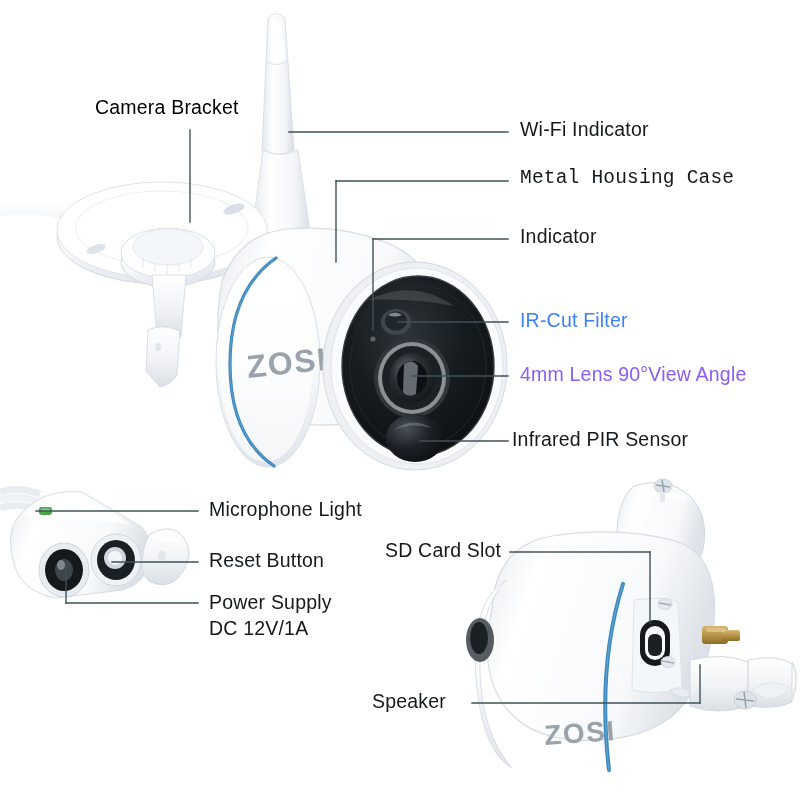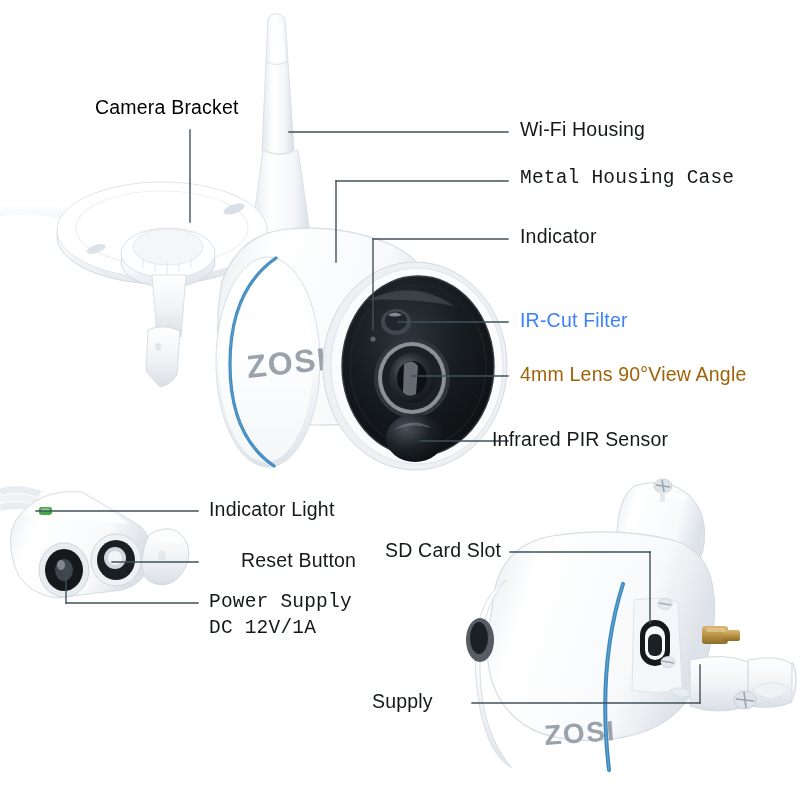--- a/index.html
+++ b/index.html
@@ -6,21 +6,21 @@
   #stage{
     position:relative;width:800px;height:800px;background:#ffffff;
     font-family:"Liberation Sans", sans-serif;overflow:hidden;
   }
   #art{position:absolute;left:0;top:0;width:800px;height:800px;}
   .lbl{
     position:absolute;color:#15191c;white-space:pre;
     font-family:"Liberation Sans", sans-serif;
     font-size:19.5px;letter-spacing:.2px;line-height:1.32;
   }
-  .lbl.two{line-height:1.35;font-family:Liberation Mono, monospace;}
+  .lbl.two{line-height:1.35;}
 </style>
 </head>
 <body>
 
 <div id="stage">
 
   <svg id="art" viewBox="0 0 800 800">
     <defs>
       <linearGradient id="bodyG" x1="0" y1="0" x2="0" y2="1">
         <stop offset="0" stop-color="#ffffff"></stop>
@@ -275,27 +275,27 @@
         <line x1="66" y1="603" x2="198" y2="603"></line>
         <line x1="650" y1="552" x2="510" y2="552"></line>
         <line x1="650" y1="552" x2="650" y2="623"></line>
         <line x1="472" y1="703" x2="700" y2="703"></line>
         <line x1="700" y1="703" x2="700" y2="665"></line>
       </g>
   </svg>
 
   <div id="labels">
       <div class="lbl" style="left: 95px; top: 80px; color: #000000; margin-top: 15px;">Camera Bracket</div>
-      <div class="lbl" style="left: 520px; top: 117px; color: rgb(21, 25, 28);">Wi-Fi Housing</div>
+      <div class="lbl" style="left: 520px; top: 117px; color: rgb(21, 25, 28);">Wi-Fi Indicator</div>
       <div class="lbl" style="left: 520px; top: 166px; color: rgb(21, 25, 28); font-family: Liberation Mono, monospace;">Metal Housing Case</div>
       <div class="lbl" style="left: 520px; top: 224px; color: rgb(21, 25, 28);">Indicator</div>
       <div class="lbl" style="left: 520px; top: 308px; color: #3b82f6;">IR-Cut Filter</div>
-      <div class="lbl" style="left: 520px; top: 362px; color: #a16207;">4mm Lens 90°View Angle</div>
-      <div class="lbl" style="left: 492px; top: 427px; color: rgb(21, 25, 28);">Infrared PIR Sensor</div>
-      <div class="lbl" style="left: 209px; top: 497px; color: rgb(21, 25, 28);">Indicator Light</div>
-      <div class="lbl" style="left: 209px; top: 548px; color: rgb(21, 25, 28); margin-left: 32px;">Reset Button</div>
+      <div class="lbl" style="left: 520px; top: 362px; color: #8b5cf6;">4mm Lens 90°View Angle</div>
+      <div class="lbl" style="left: 512px; top: 427px; color: rgb(21, 25, 28);">Infrared PIR Sensor</div>
+      <div class="lbl" style="left: 209px; top: 497px; color: rgb(21, 25, 28);">Microphone Light</div>
+      <div class="lbl" style="left: 209px; top: 548px; color: rgb(21, 25, 28);">Reset Button</div>
       <div class="lbl two" style="left: 209px; top: 589px; color: rgb(21, 25, 28);">Power Supply
 DC 12V/1A</div>
       <div class="lbl" style="left: 385px; top: 538px; color: rgb(21, 25, 28);">SD Card Slot</div>
-      <div class="lbl" style="left: 372px; top: 689px; color: rgb(21, 25, 28);">Supply</div>
+      <div class="lbl" style="left: 372px; top: 689px; color: rgb(21, 25, 28);">Speaker</div>
     </div>
 
 </div>
 
 </body></html>

